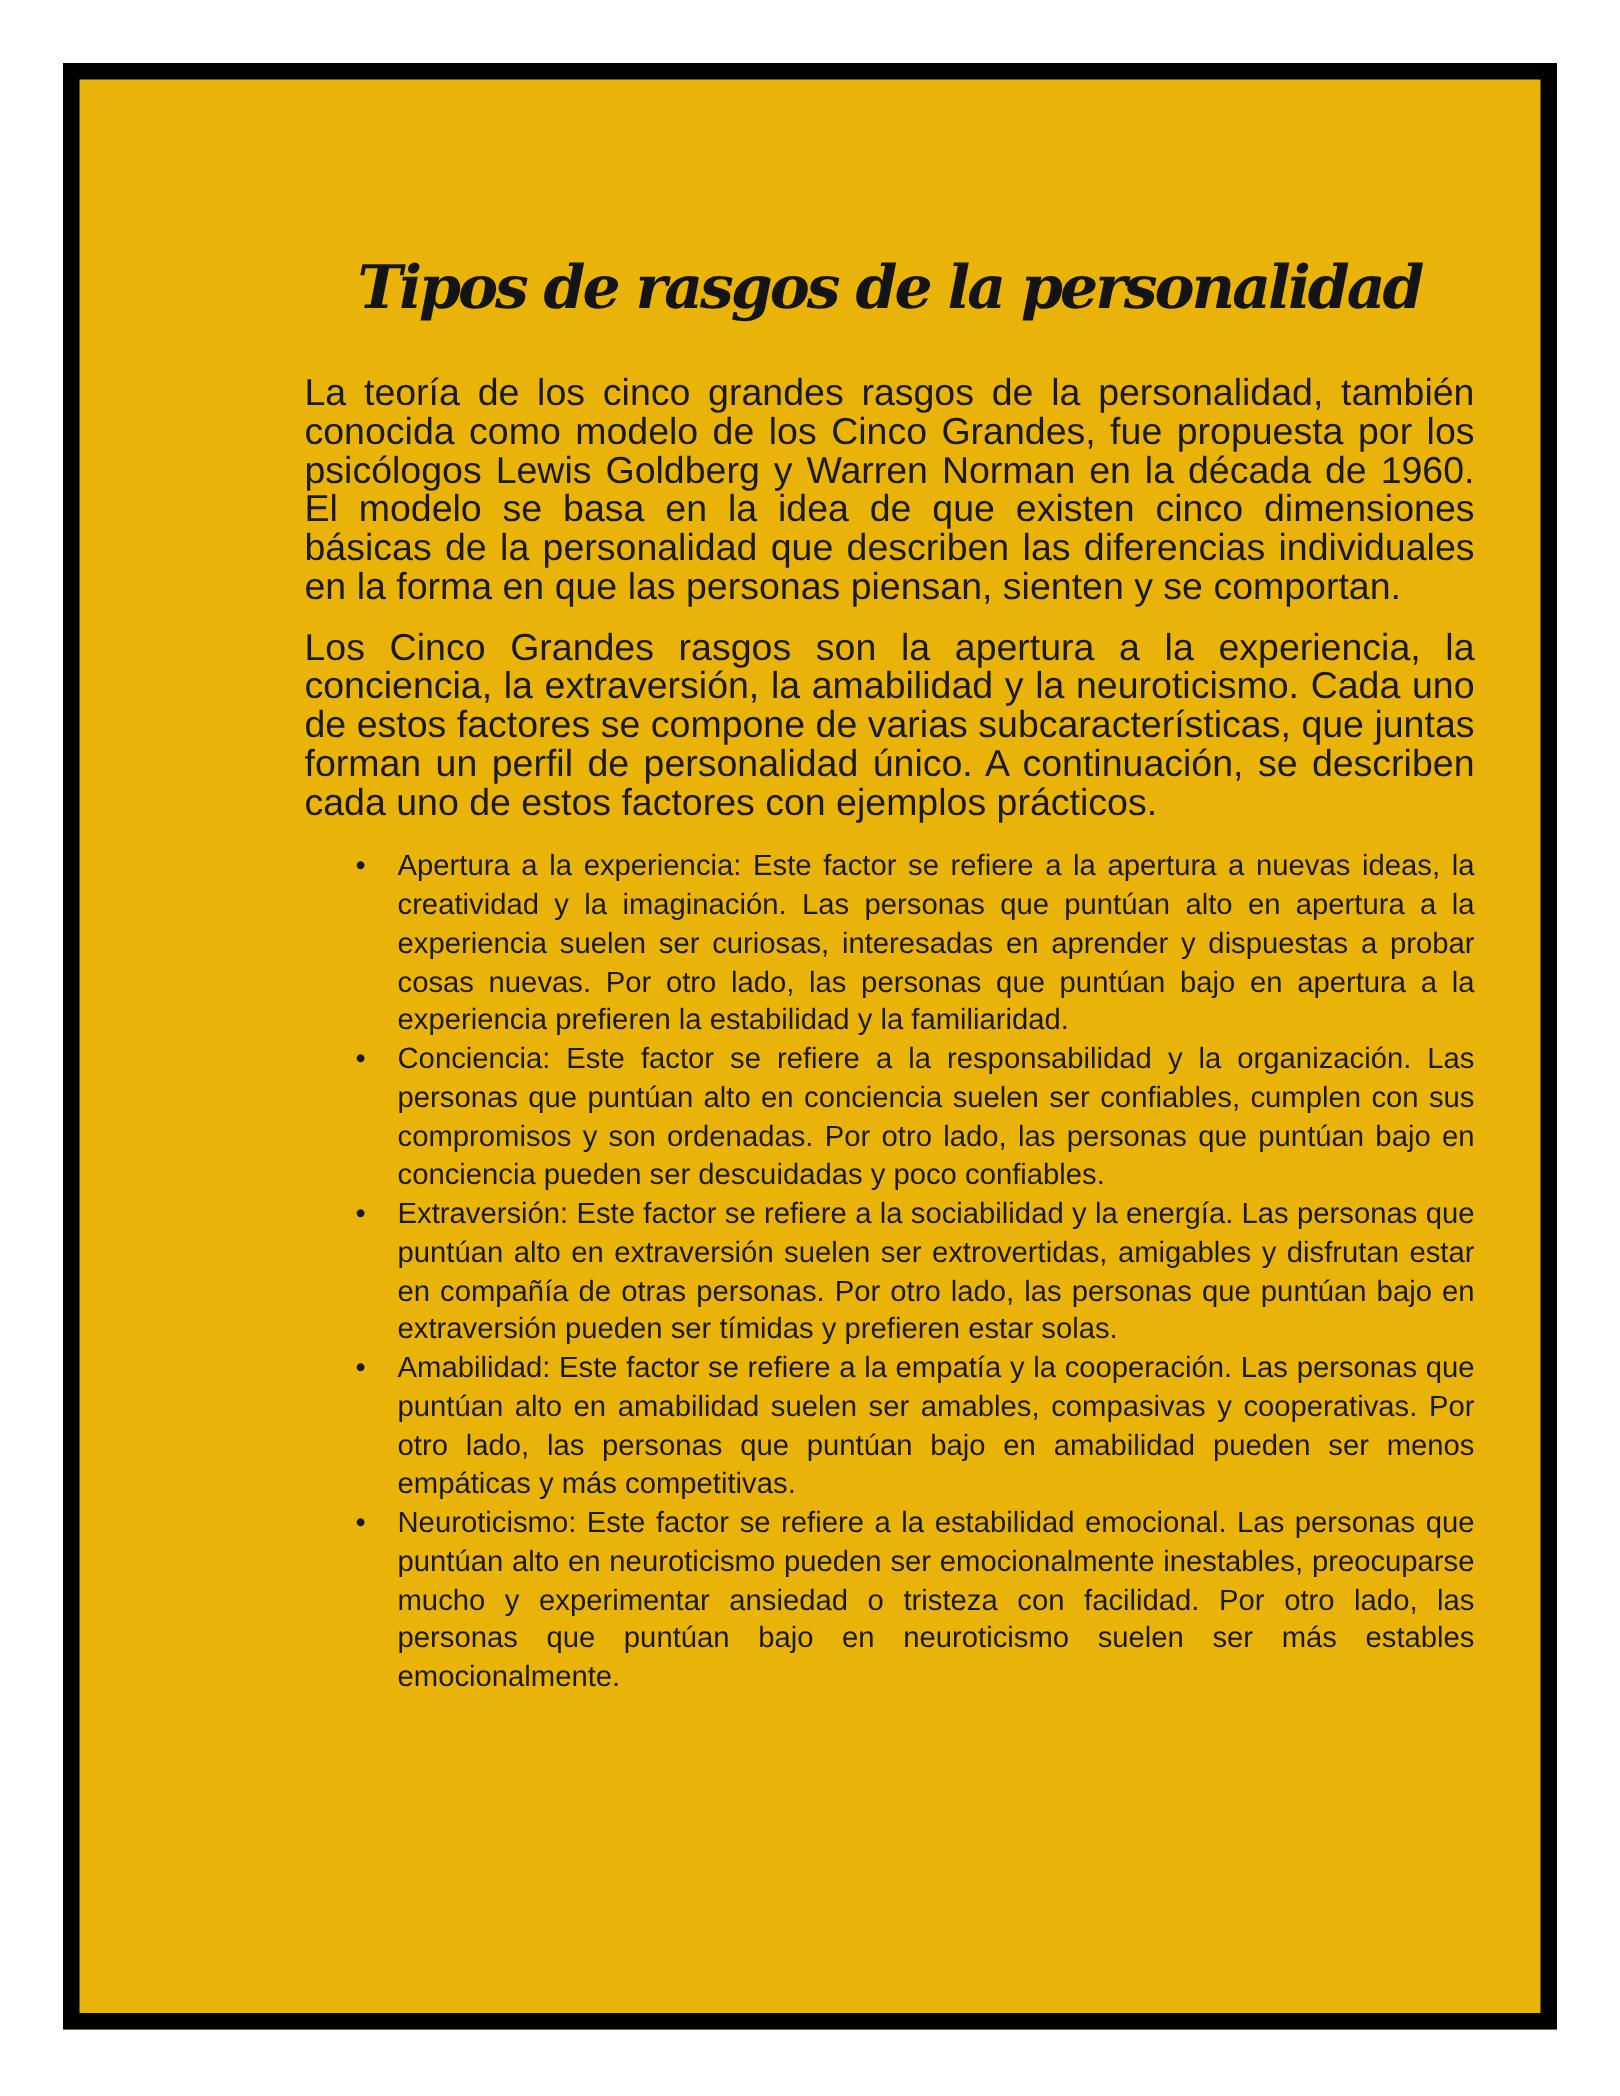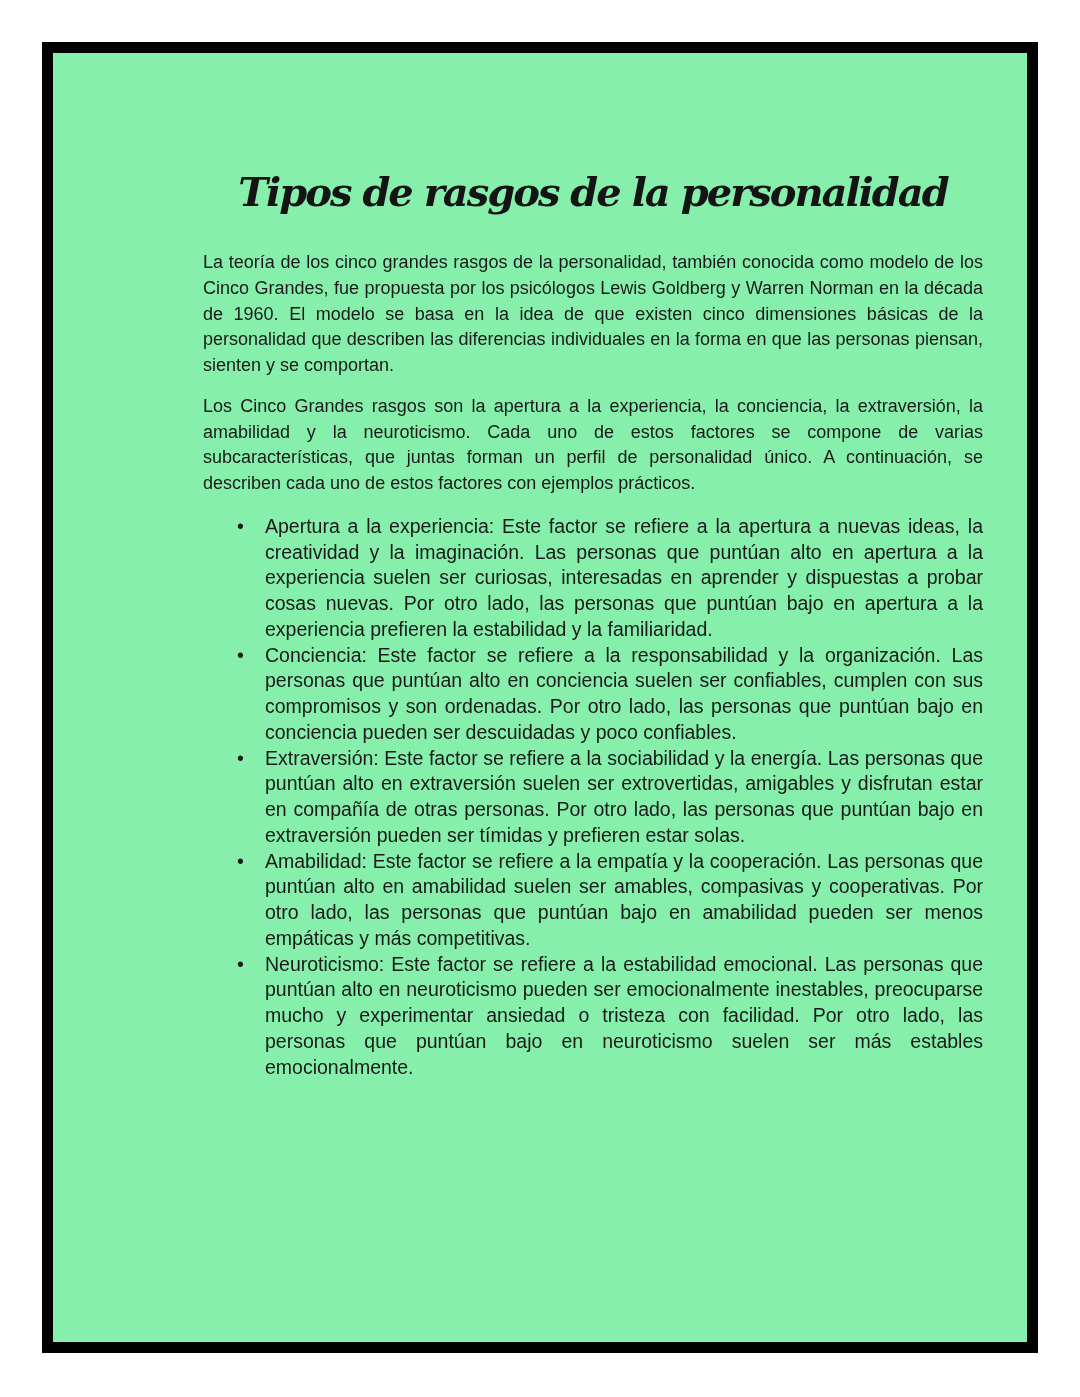--- a/index.html
+++ b/index.html
@@ -17,21 +17,21 @@
     font-family: "Liberation Sans", sans-serif;
     color: #1a1a1a;
   }
   .frame {
     position: absolute;
     left: 42px;
     top: 42px;
     width: 996px;
     height: 1311px;
     border: 11px solid #000000;
-    background: #86efac;
+    background: #eab308;
   }
   .content {
     position: absolute;
     left: 150px;
     top: 105px;
     width: 780px;
   }
   .doc-title {
     margin: 0 0 24px 0;
     text-align: center;
@@ -39,21 +39,21 @@
     font-style: italic;
     font-weight: 700;
     font-size: 40px;
     letter-spacing: -2px;
     line-height: 68px;
     color: #141414;
     white-space: nowrap;
   }
   .para {
     margin: 0 0 15px 0;
-    font-size: 18px;
+    font-size: 25px;
     line-height: 25.75px;
     text-align: justify;
   }
   .bullet-list {
     list-style: none;
     margin: 17px 0 0 0;
     padding: 0;
   }
   .bullet-list li {
     position: relative;

